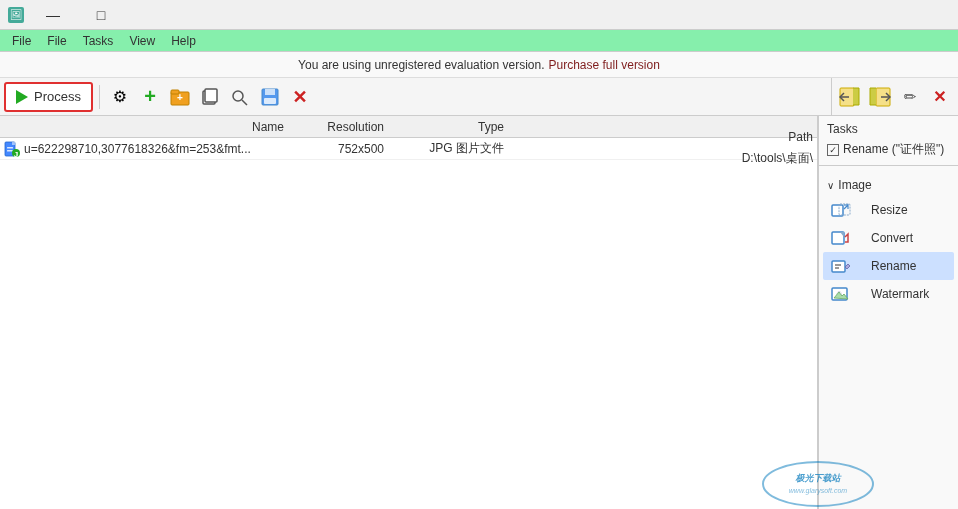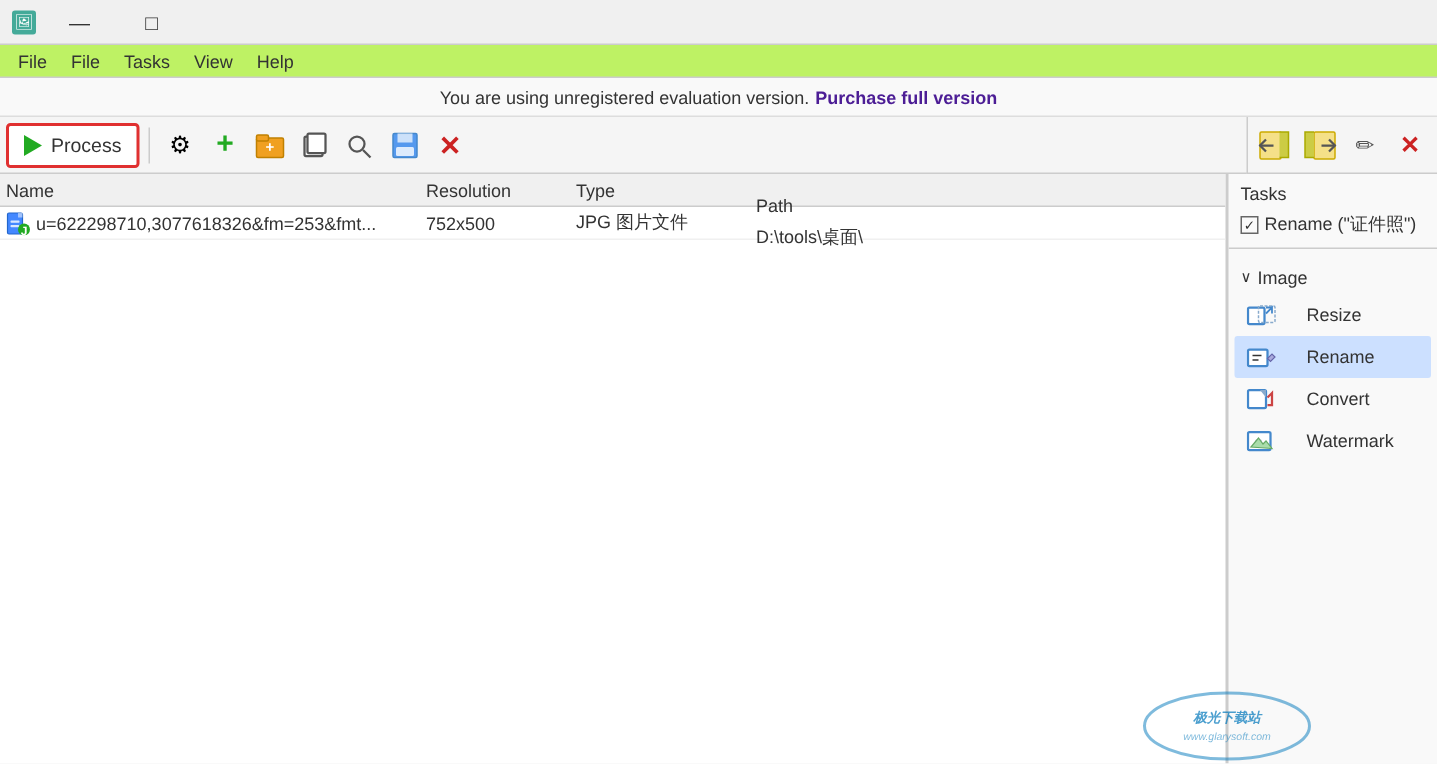--- a/index.html
+++ b/index.html
@@ -49,21 +49,21 @@
       display: flex;
       align-items: center;
       justify-content: center;
       cursor: pointer;
       font-size: 14px;
       color: #333;
     }
 
     
     .menu-bar {
-      background: #bef264;
+      background: #86efac;
       height: 22px;
       display: flex;
       align-items: center;
       padding: 0 4px;
       border-bottom: 1px solid #ccc;
     }
     .menu-item {
       padding: 2px 8px;
       cursor: pointer;
       font-size: 12px;
@@ -78,24 +78,23 @@
       background: #f9f9f9;
       height: 26px;
       display: flex;
       align-items: center;
       justify-content: center;
       font-size: 12px;
       color: #333;
       border-bottom: 1px solid #ddd;
     }
     .notification-bar a {
-      color: #4c1d95;
+      color: #7f1d1d;
       text-decoration: none;
       margin-left: 4px;
-      font-weight: bold;
     }
 
     
     .toolbar {
       background: #f5f5f5;
       height: 38px;
       display: flex;
       align-items: center;
       padding: 0 4px;
       border-bottom: 1px solid #ccc;
@@ -160,20 +159,21 @@
       height: calc(509px - 30px - 22px - 26px - 38px);
       position: relative;
     }
 
     
     .file-list-area {
       flex: 1;
       background: white;
       border-right: 1px solid #ccc;
       overflow: auto;
+      text-align: right;
     }
 
     
     .col-headers {
       display: flex;
       background: #f0f0f0;
       border-bottom: 1px solid #ccc;
       height: 22px;
       align-items: center;
       padding: 0 4px;
@@ -434,46 +434,46 @@
           <svg width="20" height="18" viewBox="0 0 20 18">
             <rect x="1" y="4" width="11" height="11" rx="1" fill="white" stroke="#4488cc" stroke-width="1.5"></rect>
             <rect x="8" y="3" width="11" height="11" rx="1" fill="none" stroke="#88aacc" stroke-width="1" stroke-dasharray="2,1"></rect>
             <polyline points="13,8 17,4 17,8" fill="none" stroke="#4488cc" stroke-width="1.2"></polyline>
             <polyline points="17,4 13,4" stroke="#4488cc" stroke-width="1.2"></polyline>
           </svg>
         </div>
         <span>Resize</span>
       </div>
 
+      <div class="panel-action-item">
+        <div class="panel-icon">
+          <svg width="20" height="18" viewBox="0 0 20 18">
+            <rect x="1" y="3" width="12" height="12" rx="1" fill="white" stroke="#4488cc" stroke-width="1.5"></rect>
+            <polygon points="9,3 13,3 13,8" fill="#88aacc"></polygon>
+            <polyline points="14,8 17,5 17,13 14,13" fill="none" stroke="#cc4444" stroke-width="1.5"></polyline>
+          </svg>
+        </div>
+        <span>Convert</span>
+      </div>
+
       <div class="panel-action-item active">
         <div class="panel-icon">
           <svg width="20" height="18" viewBox="0 0 20 18">
             <rect x="1" y="4" width="13" height="11" rx="1" fill="white" stroke="#4488cc" stroke-width="1.5"></rect>
             <line x1="4" y1="8" x2="10" y2="8" stroke="#333" stroke-width="1"></line>
             <line x1="4" y1="11" x2="8" y2="11" stroke="#333" stroke-width="1"></line>
             <path d="M14 10 L17 7 L19 9 L16 12 Z" fill="#aaaadd" stroke="#6666aa" stroke-width="0.8"></path>
           </svg>
         </div>
         <span>Rename</span>
       </div>
 
       <div class="panel-action-item">
         <div class="panel-icon">
           <svg width="20" height="18" viewBox="0 0 20 18">
-            <rect x="1" y="3" width="12" height="12" rx="1" fill="white" stroke="#4488cc" stroke-width="1.5"></rect>
-            <polygon points="9,3 13,3 13,8" fill="#88aacc"></polygon>
-            <polyline points="14,8 17,5 17,13 14,13" fill="none" stroke="#cc4444" stroke-width="1.5"></polyline>
-          </svg>
-        </div>
-        <span>Convert</span>
-      </div>
-
-      <div class="panel-action-item">
-        <div class="panel-icon">
-          <svg width="20" height="18" viewBox="0 0 20 18">
             <rect x="1" y="3" width="15" height="12" rx="1" fill="white" stroke="#4488cc" stroke-width="1.5"></rect>
             <text x="8" y="12" text-anchor="middle" font-size="7" fill="#aaaacc" font-style="italic">©</text>
             <path d="M3 13 L8 7 L11 11 L13 9 L17 14 Z" fill="#aaddaa" stroke="#66aa66" stroke-width="0.8"></path>
           </svg>
         </div>
         <span>Watermark</span>
       </div>
 
     </div>
   </div>

